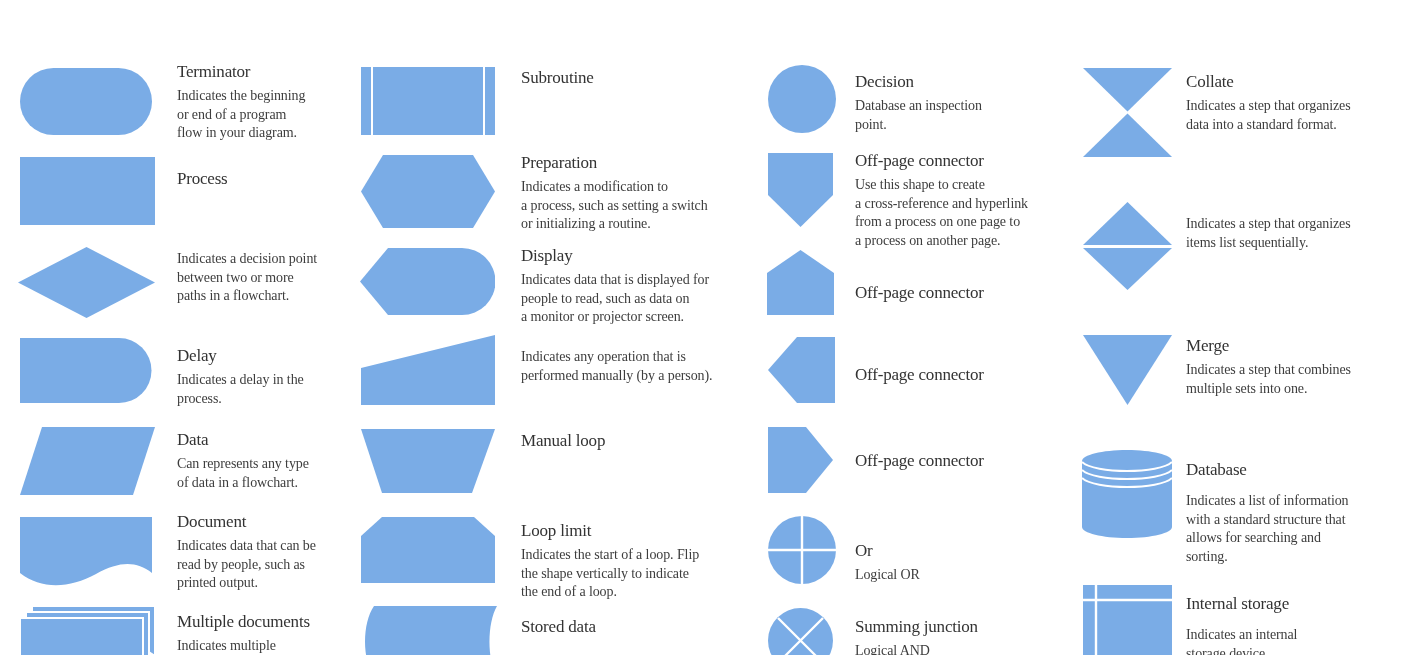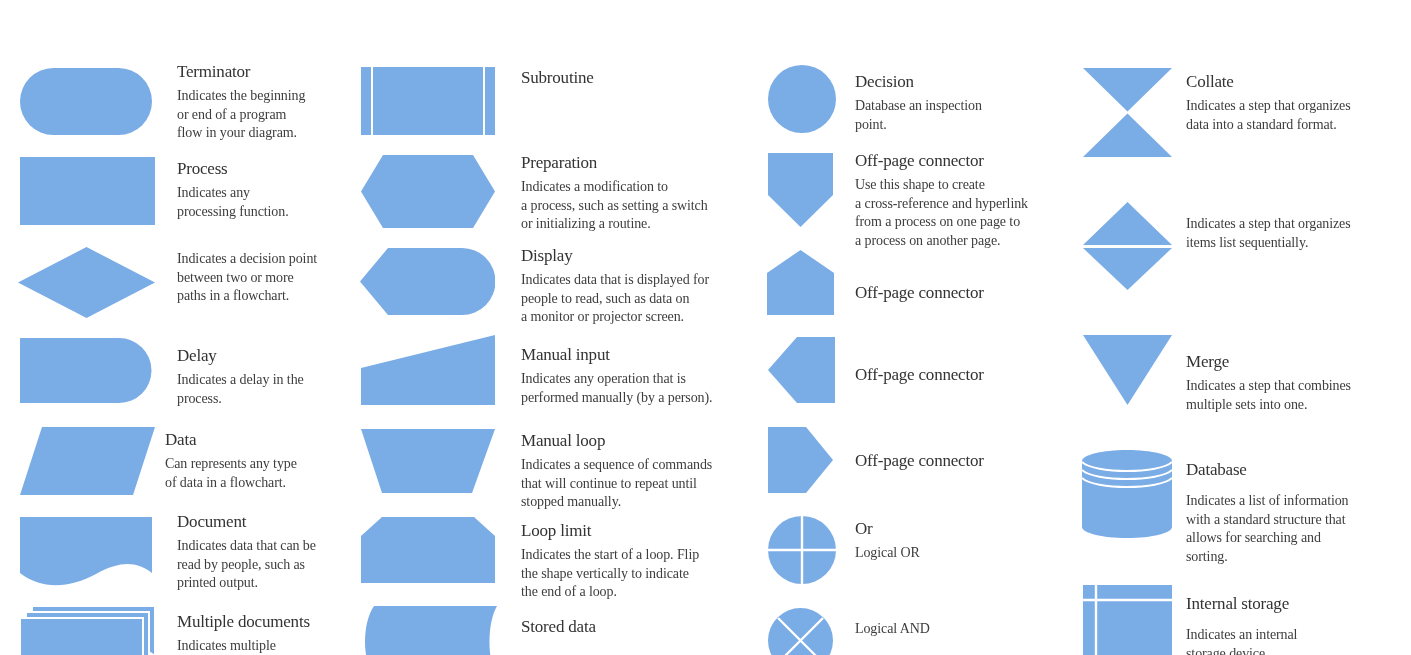--- a/index.html
+++ b/index.html
@@ -27,24 +27,22 @@
       <div class="desc">Indicates the beginning
 or end of a program
 flow in your diagram.</div>
     </div>
   </div>
 
   <div class="item">
     <svg class="shape" style="left:20px;top:117px" width="135" height="68">
         <rect width="135" height="68" fill="currentColor"></rect>
       </svg>
-    <div class="txt" style="left:177px;top:118px;width:180px">
+    <div class="txt" style="left:177px;top:128px;width:180px">
       <div class="title">Process</div>
-      <div class="desc">Indicates any
-processing function.</div>
     </div>
   </div>
 
   <div class="item">
     <svg class="shape" style="left:18px;top:207px" width="137" height="71">
         <polygon points="68.5,0 137,35.5 68.5,71 0,35.5" fill="currentColor"></polygon>
       </svg>
     <div class="txt" style="left:177px;top:206px;width:180px">
       <div class="desc">Indicates a decision point
 between two or more
@@ -60,21 +58,21 @@
       <div class="title">Delay</div>
       <div class="desc">Indicates a delay in the
 process.</div>
     </div>
   </div>
 
   <div class="item">
     <svg class="shape" style="left:20px;top:387px" width="135" height="68">
         <polygon points="22,0 135,0 113,68 0,68" fill="currentColor"></polygon>
       </svg>
-    <div class="txt" style="left:165px;top:389px;width:180px">
+    <div class="txt" style="left:177px;top:389px;width:180px">
       <div class="title">Data</div>
       <div class="desc">Can represents any type
 of data in a flowchart.</div>
     </div>
   </div>
 
   <div class="item">
     <svg class="shape" style="left:20px;top:477px" width="132" height="75">
         <path d="M0,0 H132 V56 C116,44 100,44 76,57 C50,71 22,73 0,56 Z" fill="currentColor"></path>
       </svg>
@@ -134,35 +132,31 @@
 people to read, such as data on
 a monitor or projector screen.</div>
     </div>
   </div>
 
   <div class="item">
     <svg class="shape" style="left:361px;top:295px" width="134" height="70">
         <polygon points="0,33 134,0 134,70 0,70" fill="currentColor"></polygon>
       </svg>
     <div class="txt" style="left:521px;top:304px;width:240px">
-      <div class="title">Manual input</div>
       <div class="desc">Indicates any operation that is
 performed manually (by a person).</div>
     </div>
   </div>
 
   <div class="item">
     <svg class="shape" style="left:361px;top:389px" width="134" height="64">
         <polygon points="0,0 134,0 111,64 21,64" fill="currentColor"></polygon>
       </svg>
     <div class="txt" style="left:521px;top:390px;width:240px">
       <div class="title">Manual loop</div>
-      <div class="desc">Indicates a sequence of commands
-that will continue to repeat until
-stopped manually.</div>
     </div>
   </div>
 
   <div class="item">
     <svg class="shape" style="left:361px;top:477px" width="134" height="66">
         <polygon points="21,0 113,0 134,19 134,66 0,66 0,19" fill="currentColor"></polygon>
       </svg>
     <div class="txt" style="left:521px;top:480px;width:240px">
       <div class="title">Loop limit</div>
       <div class="desc">Indicates the start of a loop. Flip
@@ -233,32 +227,33 @@
       <div class="title">Off-page connector</div>
       <div class="desc"></div>
     </div>
   </div>
 
   <div class="item">
     <svg class="shape" style="left:768px;top:476px" width="68" height="72">
         <circle cx="34" cy="34" r="34" fill="currentColor"></circle>
         <path d="M34,0 V72 M0,34 H68" stroke="#fff" stroke-width="2.4" fill="none"></path>
       </svg>
-    <div class="txt" style="left:855px;top:478px;width:225px">
+    <div class="txt" style="left:855px;top:500px;width:225px">
       <div class="title">Or</div>
       <div class="desc">Logical OR</div>
     </div>
   </div>
 
   <div class="item">
     <svg class="shape" style="left:768px;top:568px" width="65" height="65">
         <circle cx="32.5" cy="32.5" r="32.5" fill="currentColor"></circle>
         <path d="M10,10 L55,55 M55,10 L10,55" stroke="#fff" stroke-width="2.4" fill="none"></path>
       </svg>
     <div class="txt" style="left:855px;top:576px;width:225px">
+      <div class="title">Summing junction</div>
       <div class="desc">Logical AND</div>
     </div>
   </div>
 
   
   <div class="item">
     <svg class="shape" style="left:1083px;top:28px" width="89" height="89">
         <polygon points="0,0 89,0 44.5,43.5" fill="currentColor"></polygon>
         <polygon points="44.5,45.5 0,89 89,89" fill="currentColor"></polygon>
       </svg>
@@ -277,21 +272,21 @@
     <div class="txt" style="left:1186px;top:171px;width:220px">
       <div class="desc">Indicates a step that organizes
 items list sequentially.</div>
     </div>
   </div>
 
   <div class="item">
     <svg class="shape" style="left:1083px;top:295px" width="89" height="70">
         <polygon points="0,0 89,0 44.5,70" fill="currentColor"></polygon>
       </svg>
-    <div class="txt" style="left:1186px;top:311px;width:220px">
+    <div class="txt" style="left:1186px;top:295px;width:220px">
       <div class="title">Merge</div>
       <div class="desc">Indicates a step that combines
 multiple sets into one.</div>
     </div>
   </div>
 
   <div class="item gap">
     <svg class="shape" style="left:1082px;top:410px" width="90" height="88">
       <path d="M0,11 C0,5 20,0 45,0 C70,0 90,5 90,11 V77 C90,83 70,88 45,88 C20,88 0,83 0,77 Z" fill="currentColor"></path>
       <path d="M0,12 C12,24 78,24 90,12 M0,20 C12,32 78,32 90,20 M0,28 C12,40 78,40 90,28" stroke="#fff" stroke-width="2" fill="none"></path>

